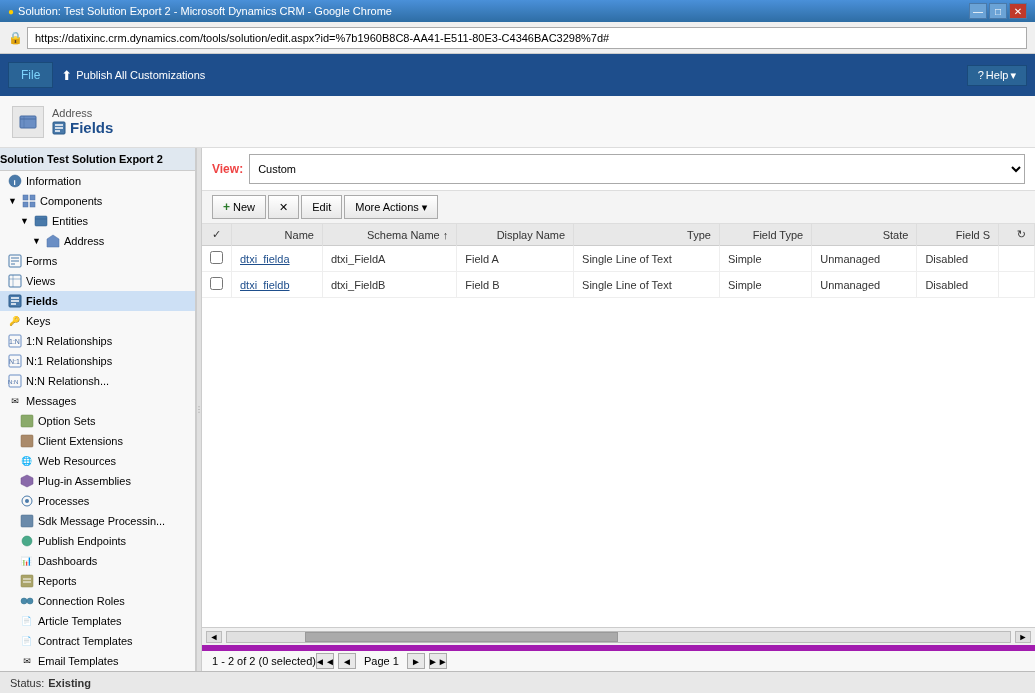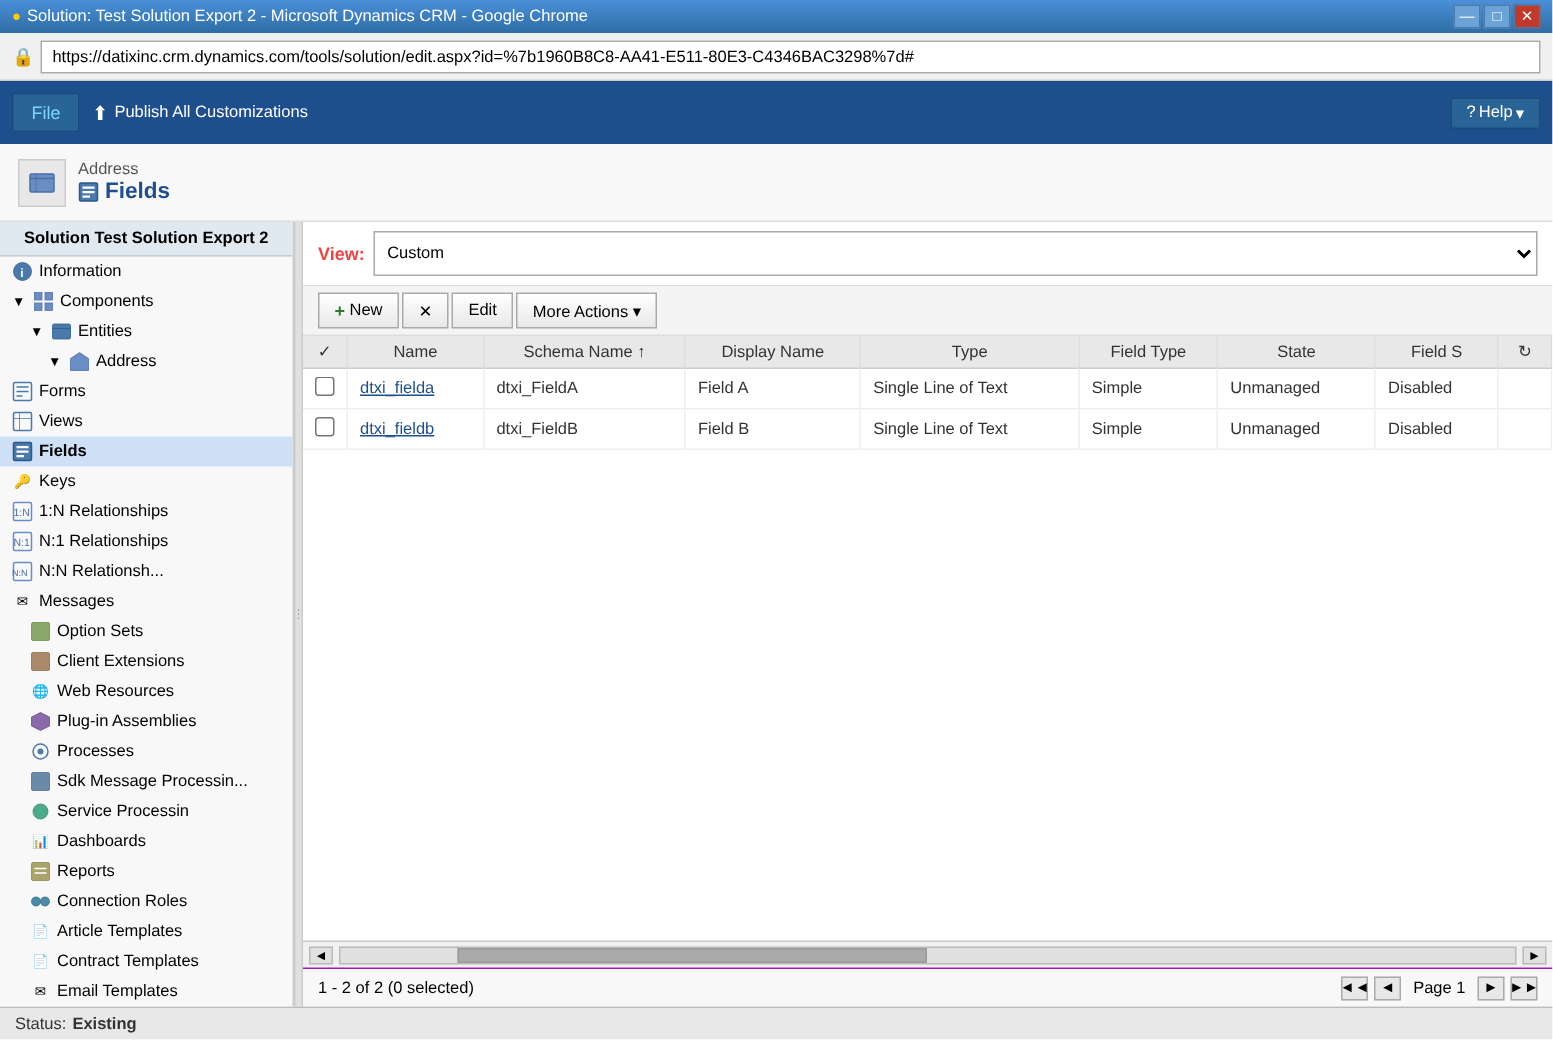--- a/index.html
+++ b/index.html
@@ -191,21 +191,21 @@
       width: 100%;
       border-collapse: collapse;
       font-size: 11px;
     }
     thead tr {
       background: #e8e8e8;
       border-bottom: 1px solid #ccc;
     }
     thead th {
       padding: 4px 8px;
-      text-align: center;
+      text-align: right;
       font-weight: normal;
       color: #333;
       border-right: 1px solid #ddd;
       white-space: nowrap;
       cursor: pointer;
     }
     tbody tr { border-bottom: 1px solid #eee; border-radius: 11px; }
     tbody td { padding: 5px 8px; color: #333; border-right: 1px solid #eee; }
     .col-check { width: 24px; text-align: center; }
     .link-cell { color: #1e4e8c; cursor: pointer; text-decoration: underline; }
@@ -230,25 +230,25 @@
       position: absolute;
       left: 10%;
       width: 40%;
       height: 100%;
       background: #aaa;
       border: 1px solid #999;
     }
 
     
     .pagination-bar {
-      border-top: 1px solid #a21caf;
+      border-top: 6px solid #a21caf;
       padding: 4px 10px;
       display: flex;
       align-items: center;
-      justify-content: space-between;
+      justify-content: flex-start;
       font-size: 11px;
       background: #f8f8f8;
       height: 26px;
     }
     .page-nav { display: flex; align-items: center; gap: 4px; }
     .page-nav-btn {
       width: 18px; height: 16px;
       border: 1px solid #aaa;
       background: #e8e8e8;
       cursor: pointer;
@@ -331,21 +331,21 @@
         <line x1="3" y1="10" x2="8" y2="10" stroke="white" stroke-width="1.5"></line>
       </svg>
       <span>Fields</span>
     </div>
   </div>
 </div>
 
 <div class="main-layout">
 
   <div class="sidebar">
-    <div class="sidebar-item" style="padding: 5px 16px; font-weight: bold; font-size: 11px; background: #e0e8f0; border-bottom: 1px solid #ccc;">
+    <div class="sidebar-item" style="padding: 5px 0; font-weight: bold; font-size: 11px; background: #e0e8f0; border-bottom: 1px solid #ccc;">
       <span>Solution Test Solution Export 2</span>
     </div>
 
     <div class="sidebar-item" style="padding-left: 8px;">
       <span class="sidebar-icon">
         <svg width="14" height="14" viewBox="0 0 14 14">
             <circle cx="7" cy="7" r="6" fill="#4a7aaa" stroke="#2a5a8a" stroke-width="0.5"></circle>
             <text x="5.5" y="10.5" font-size="8" fill="white" font-weight="bold">i</text>
           </svg>
       </span>
@@ -511,21 +511,21 @@
       </span>
       <span>Sdk Message Processin...</span>
     </div>
 
     <div class="sidebar-item level1">
       <span class="sidebar-icon">
         <svg width="14" height="14" viewBox="0 0 14 14">
             <circle cx="7" cy="7" r="5" fill="#4aaa8a" stroke="#2a8a6a" stroke-width="0.5"></circle>
           </svg>
       </span>
-      <span>Service Processin</span>
+      <span>Publish Endpoints</span>
     </div>
 
     <div class="sidebar-item level1">
       <span class="sidebar-icon" style="font-size:9px;">📊</span>
       <span>Dashboards</span>
     </div>
 
     <div class="sidebar-item level1">
       <span class="sidebar-icon">
         <svg width="14" height="14" viewBox="0 0 14 14">

